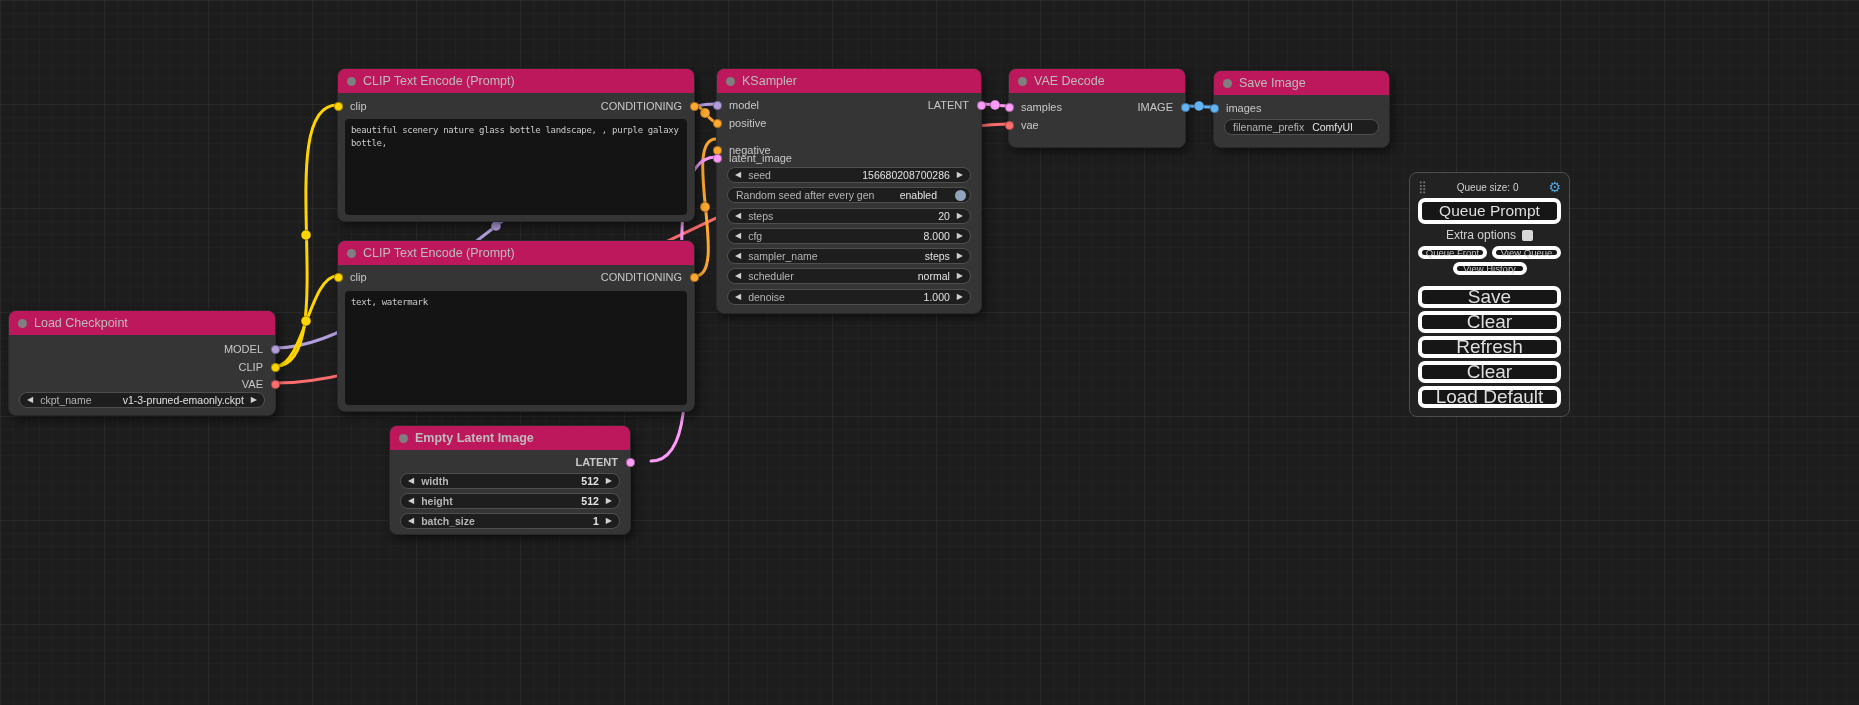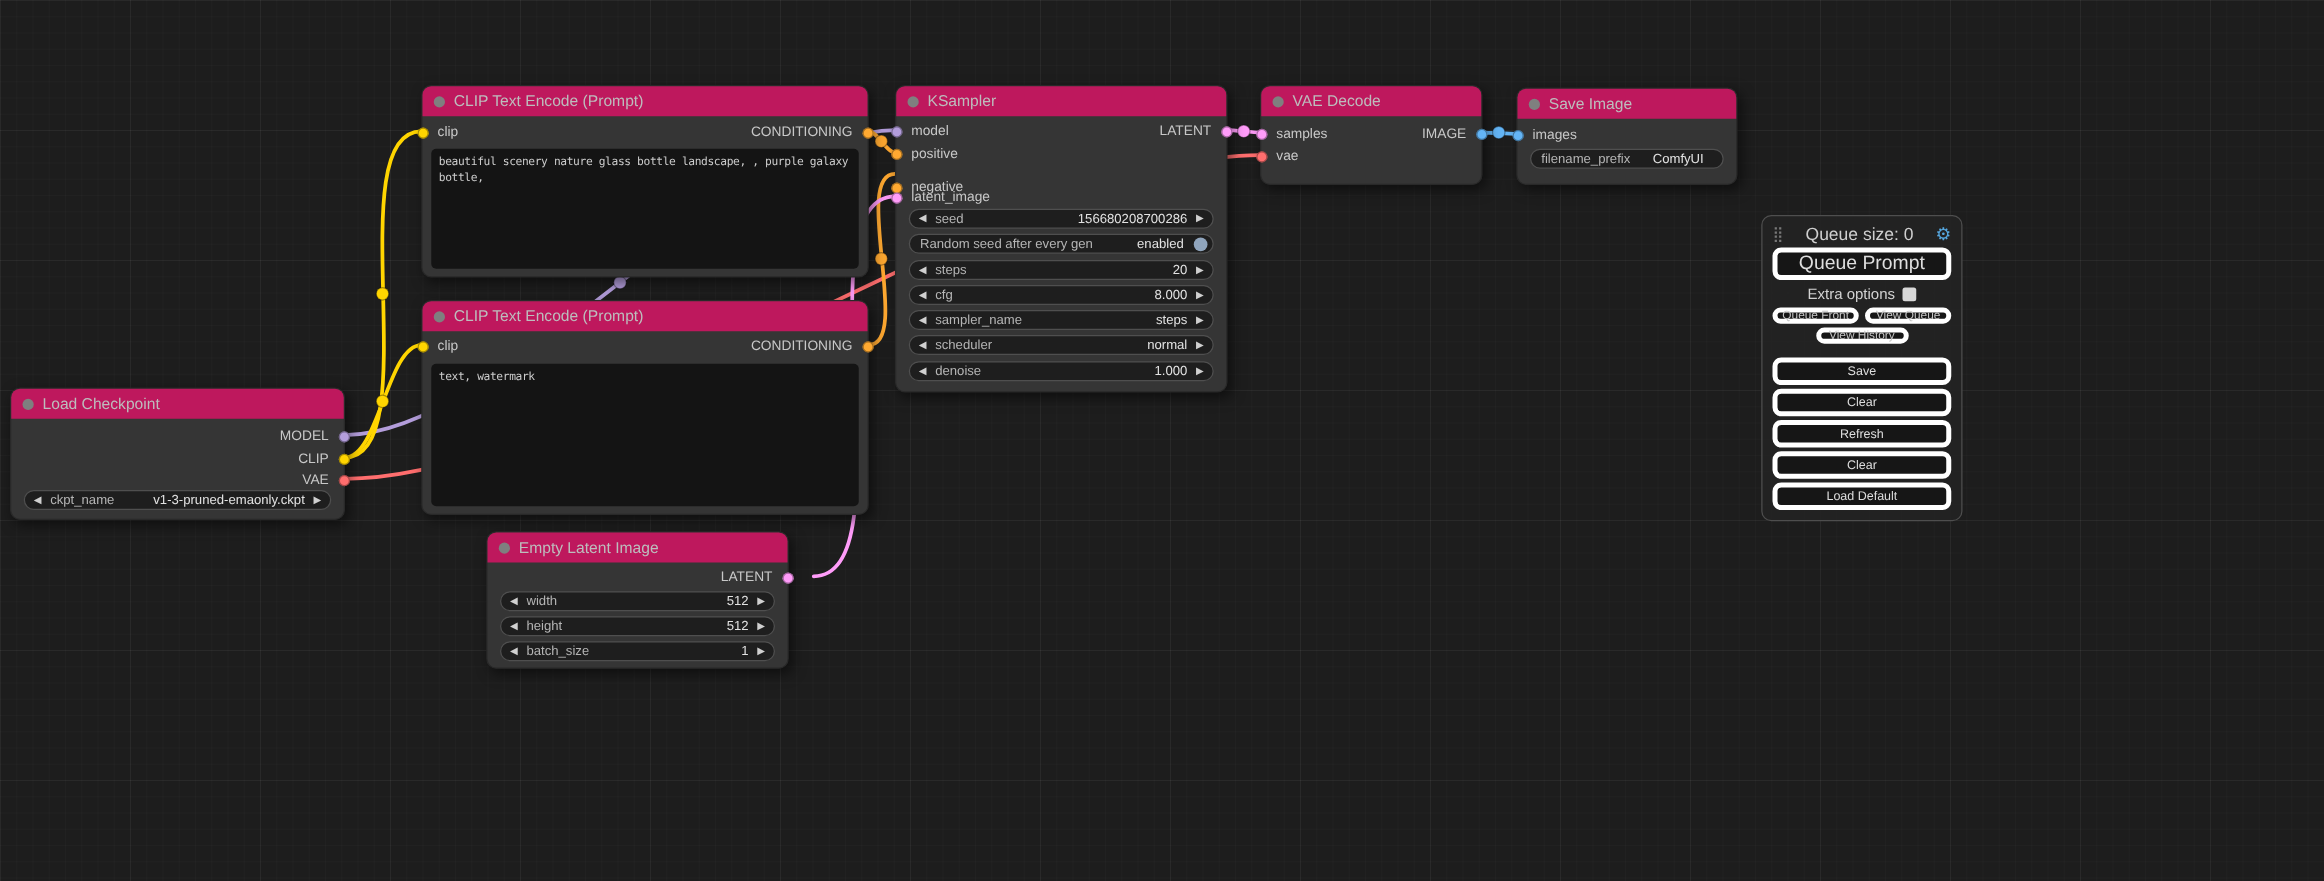--- a/index.html
+++ b/index.html
@@ -34,45 +34,45 @@
   .slot.out .dot{right:-4.5px;}
   .widget{
     position:absolute;left:10px;right:10px;height:16px;background:#1e1e1e;
     border:1px solid #4f4f4f;border-radius:9px;display:flex;align-items:center;
     padding:0 7px;box-sizing:border-box;font-size:10.5px;color:#b5b5b5;white-space:nowrap;
   }
   .widget .arrow{font-size:8px;color:#d0d0d0;line-height:1;flex:none;}
   .widget .wlabel{margin-left:7px;overflow:hidden;}
   .widget .wvalue{margin-left:auto;margin-right:7px;color:#e2e2e2;}
   .widget.noarrow .wlabel{margin-left:1px;}
-  .widget.noarrow .wvalue{margin-right:8px;text-align:center;}
+  .widget.noarrow .wvalue{margin-right:18px;text-align:center;}
   .knob{width:11px;height:11px;border-radius:50%;background:#90a5bd;flex:none;margin-right:-3px;}
   .textbox{
     position:absolute;left:7px;right:7px;background:#141414;border-radius:4px;
     padding:5px 6px;box-sizing:border-box;
     font-family:"DejaVu Sans Mono",monospace;font-size:9px;letter-spacing:-0.3px;
     color:#cccccc;line-height:1.45;white-space:pre-wrap;word-break:break-word;overflow:hidden;
   }
   
   .menu{
     position:absolute;left:1409px;top:172px;width:161px;z-index:3;
     background:rgba(35,35,35,0.94);border:1px solid #4e4e4e;border-radius:8px;
     padding:6px 8px 8px;box-sizing:border-box;display:flex;flex-direction:column;gap:3px;color:#ccc;
   }
   .menu-head{display:flex;align-items:center;justify-content:space-between;height:16px;}
-  .qsize{font-size:14px;color:#cfcfcf;}
+  .qsize{font-size:10px;color:#cfcfcf;}
   .drag{color:#787878;font-size:12px;cursor:move;}
   .gear{color:#55a6de;font-size:14px;cursor:pointer;}
   .btn{
     display:flex;align-items:center;justify-content:center;
     background:#161616;border:4px solid #ffffff;border-radius:7px;color:#dedede;cursor:pointer;
     font-family:inherit;box-sizing:border-box;
   }
   .btn.qp{height:26px;font-size:15.5px;}
-  .btn.big{height:22px;font-size:10px;}
+  .btn.big{height:22px;font-size:19px;}
   .btn.save{margin-top:8px;}
   .extra{display:flex;align-items:center;justify-content:center;gap:6px;font-size:12px;height:16px;color:#d2d2d2;}
   .cb{width:11px;height:11px;background:#d8d8d8;border-radius:2px;display:inline-block;cursor:pointer;}
   .srow{display:flex;gap:5px;}
   .srow.center{justify-content:center;}
   .btn.small{flex:1;height:13px;font-size:9.5px;color:#c5c5c5;border-radius:7px;}
   .srow.center .btn.small{flex:0 0 74px;}
 </style>
 </head>
 <body>
@@ -148,21 +148,21 @@
     <span class="dot" style="background-color: rgb(255, 213, 0);"></span>
     <span>clip</span>
   </div>
   <div class="slot out" style="top:28px;">
     <span>CONDITIONING</span>
     <span class="dot" style="background-color: rgb(255, 169, 49);"></span>
   </div>
   <div class="textbox" style="top:50px;height:114px;">text, watermark</div>
 </div>
 
-<div class="node" style="left:389px;top:425px;width:242px;height:110px;">
+<div class="node" style="left:389px;top:425px;width:242px;height:110px;font-weight:bold;">
   <div class="ntitle">
     <span class="tdot"></span>
     <span>Empty Latent Image</span>
   </div>
   <div class="slot out" style="top:28px;">
     <span>LATENT</span>
     <span class="dot" style="background-color: rgb(255, 156, 249);"></span>
   </div>
   <div class="widget" style="top:47px;">
     <span class="arrow">◀</span>

